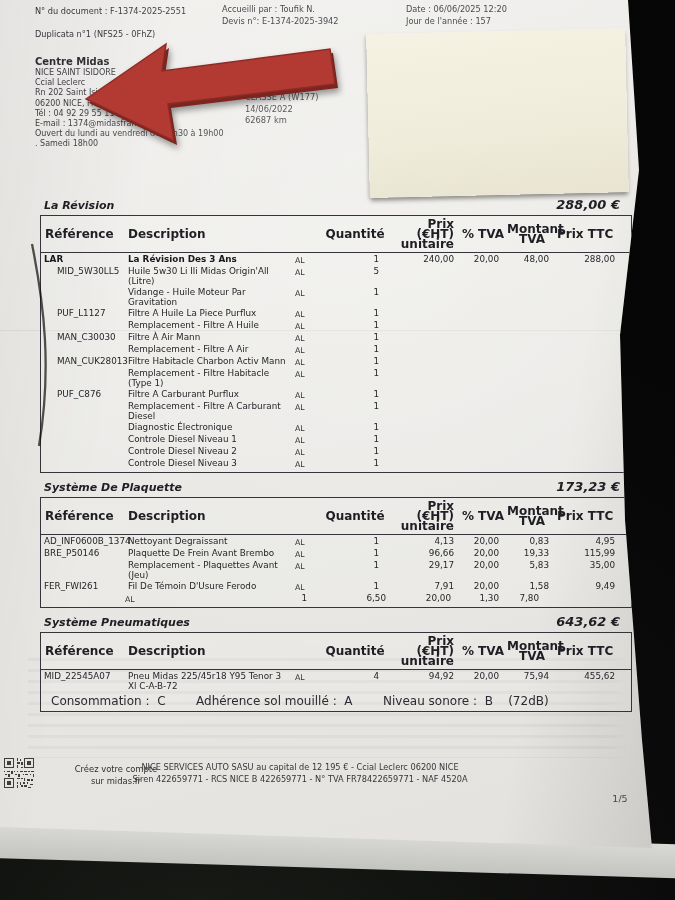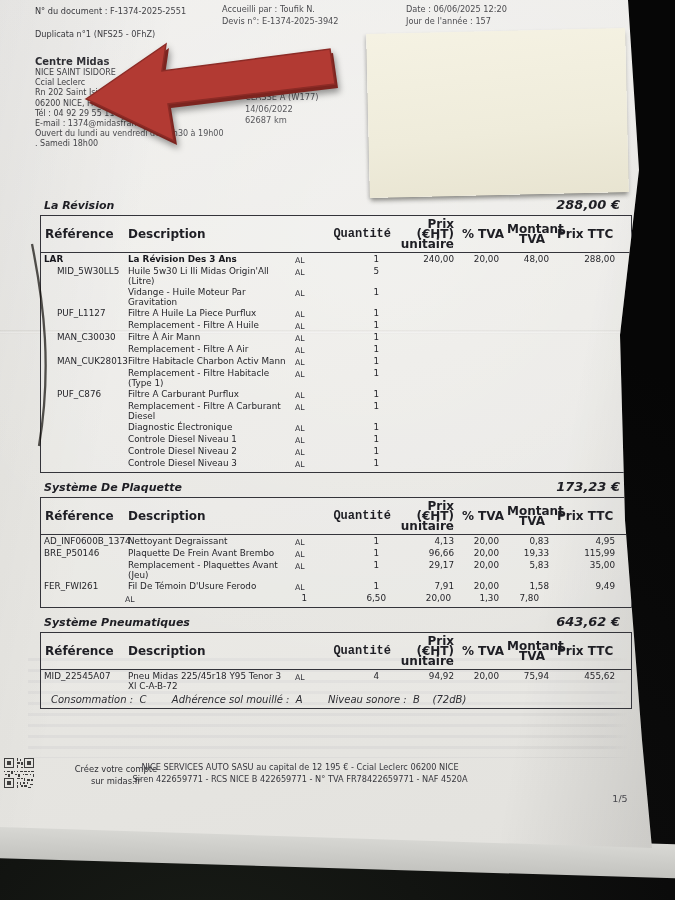--- a/index.html
+++ b/index.html
@@ -51,40 +51,40 @@
   .sec-head{display:flex;justify-content:space-between;align-items:baseline;height:14px;margin-bottom:4px;}
   .sec-title{font-style:italic;font-weight:bold;font-size:11px;color:#1e1e24;padding-left:4px;}
   .sec-total{font-style:italic;font-weight:bold;font-size:13px;color:#1e1e24;padding-right:12px;}
 
   .tbl{border:1.5px solid #34343a;background:rgba(255,255,255,.12);}
   .thead{display:grid;grid-template-columns:82px 170px 26px 72px 68px 48px 50px 76px;
          border-bottom:1.5px solid #34343a;align-items:center;}
   .th{font-weight:bold;font-size:12px;line-height:10px;padding:3px 0 3px;white-space:pre-line;color:#1e1e24;}
   .th.c0{padding-left:4px;}
   .th.c1{padding-left:5px;}
-  .th.c3{text-align:right;font-family:Liberation Mono, monospace;}
+  .th.c3{text-align:center;}
   .th.c4{text-align:right;padding-right:5px;}
   .th.c5{text-align:center;}
   .th.c6{text-align:center;}
   .th.c7{text-align:left;padding-right:18px;}
 
   .tbody{padding:1px 0 2px;}
   .tr{display:grid;grid-template-columns:82px 170px 26px 72px 68px 48px 50px 76px;align-items:start;}
   .td{font-size:8.8px;line-height:9.9px;padding-top:1.2px;min-height:10px;color:#26262b;}
   .td.c0{padding-left:3px;}
   .td.c1{padding-left:5px;white-space:pre-line;}
   .td.c2{font-size:7.8px;padding-left:2px;padding-top:2px;color:#33333a;}
   .td.c3{text-align:right;padding-right:12px;}
   .td.c4{text-align:right;padding-right:5px;}
   .td.c5{text-align:right;padding-right:8px;}
   .td.c6{text-align:right;padding-right:8px;}
   .td.c7{text-align:right;padding-right:18px;}
   .td.b{font-weight:bold;color:#17171d;}
   .td.i{}
-  .tr.note{display:block;font-size:10px;font-style:italic;padding:2px 0 1px 10px;white-space:pre;color:#2b2b31;}
+  .tr.note{display:block;font-size:12px;padding:2px 0 1px 10px;white-space:pre;color:#2b2b31;}
   .sec:nth-of-type(1) .tbody .tr:not(:first-child) .td.c0{padding-left:16px;}
 
   
   .ghost{position:absolute;left:28px;top:658px;width:600px;height:100px;opacity:.5;filter:blur(.5px);
       background:
         repeating-linear-gradient(180deg,rgba(80,85,108,.10) 0 3px,transparent 3px 11px);
       -webkit-mask-image:linear-gradient(90deg,#000 0 96%,transparent);}
 
   
   .edge-crease{position:absolute;left:18px;top:240px;z-index:4;}

